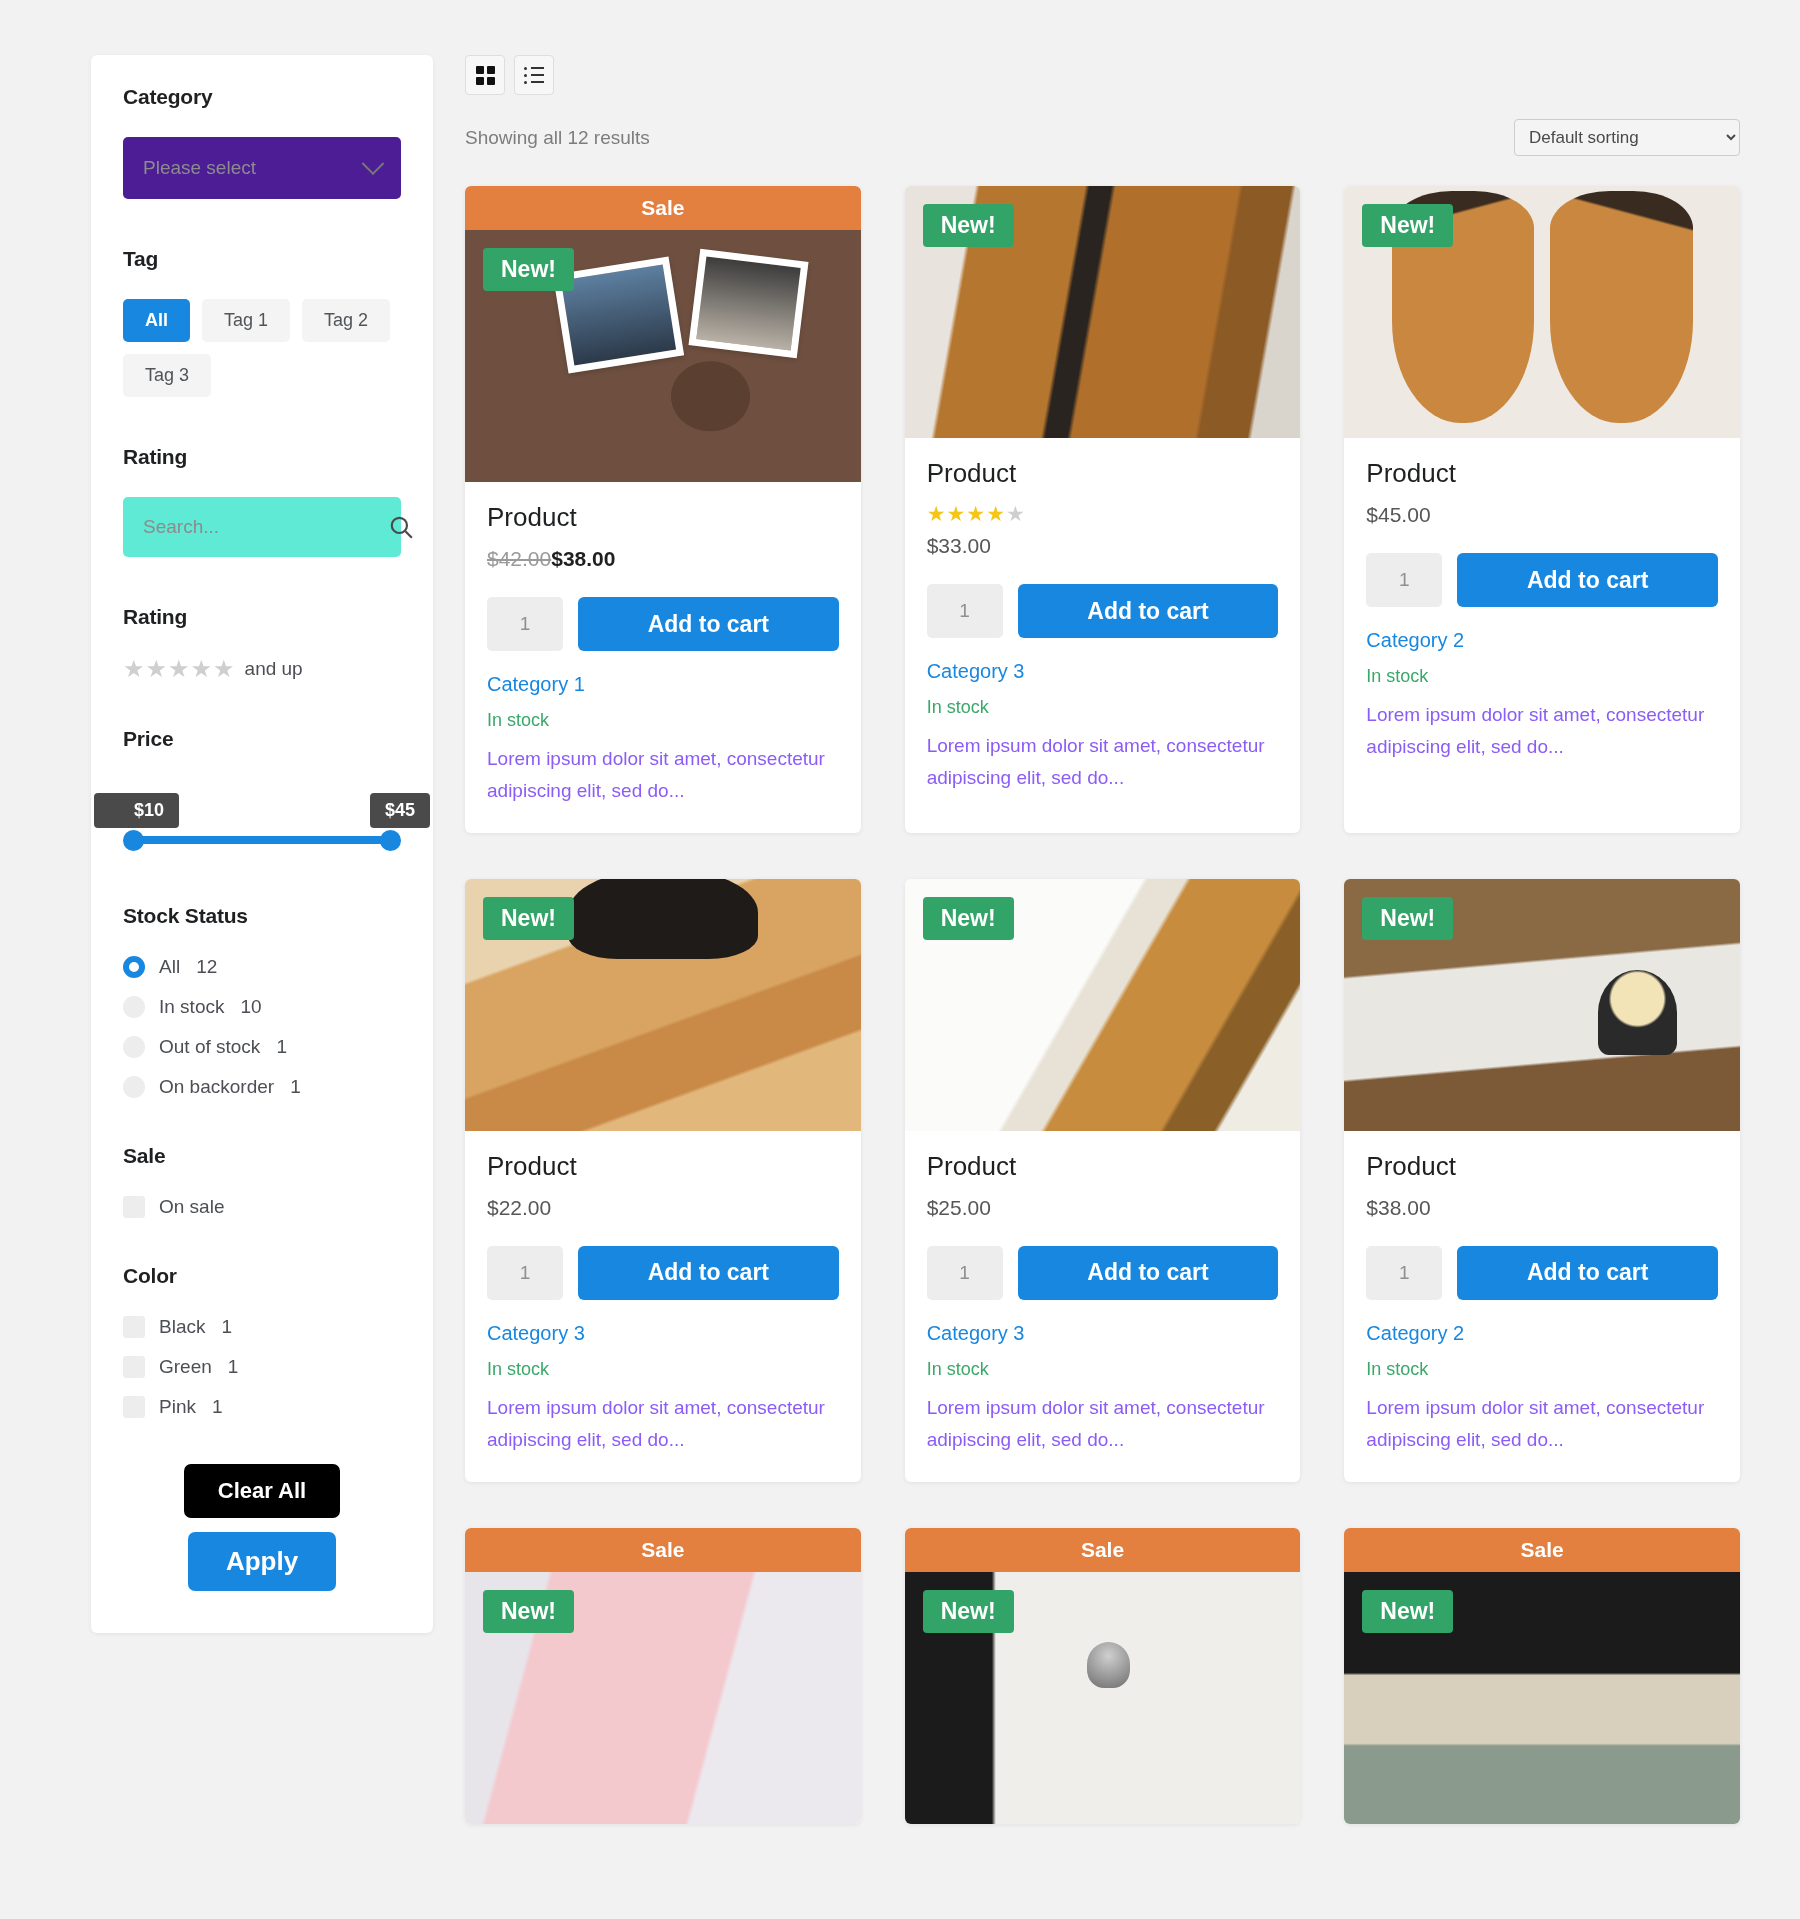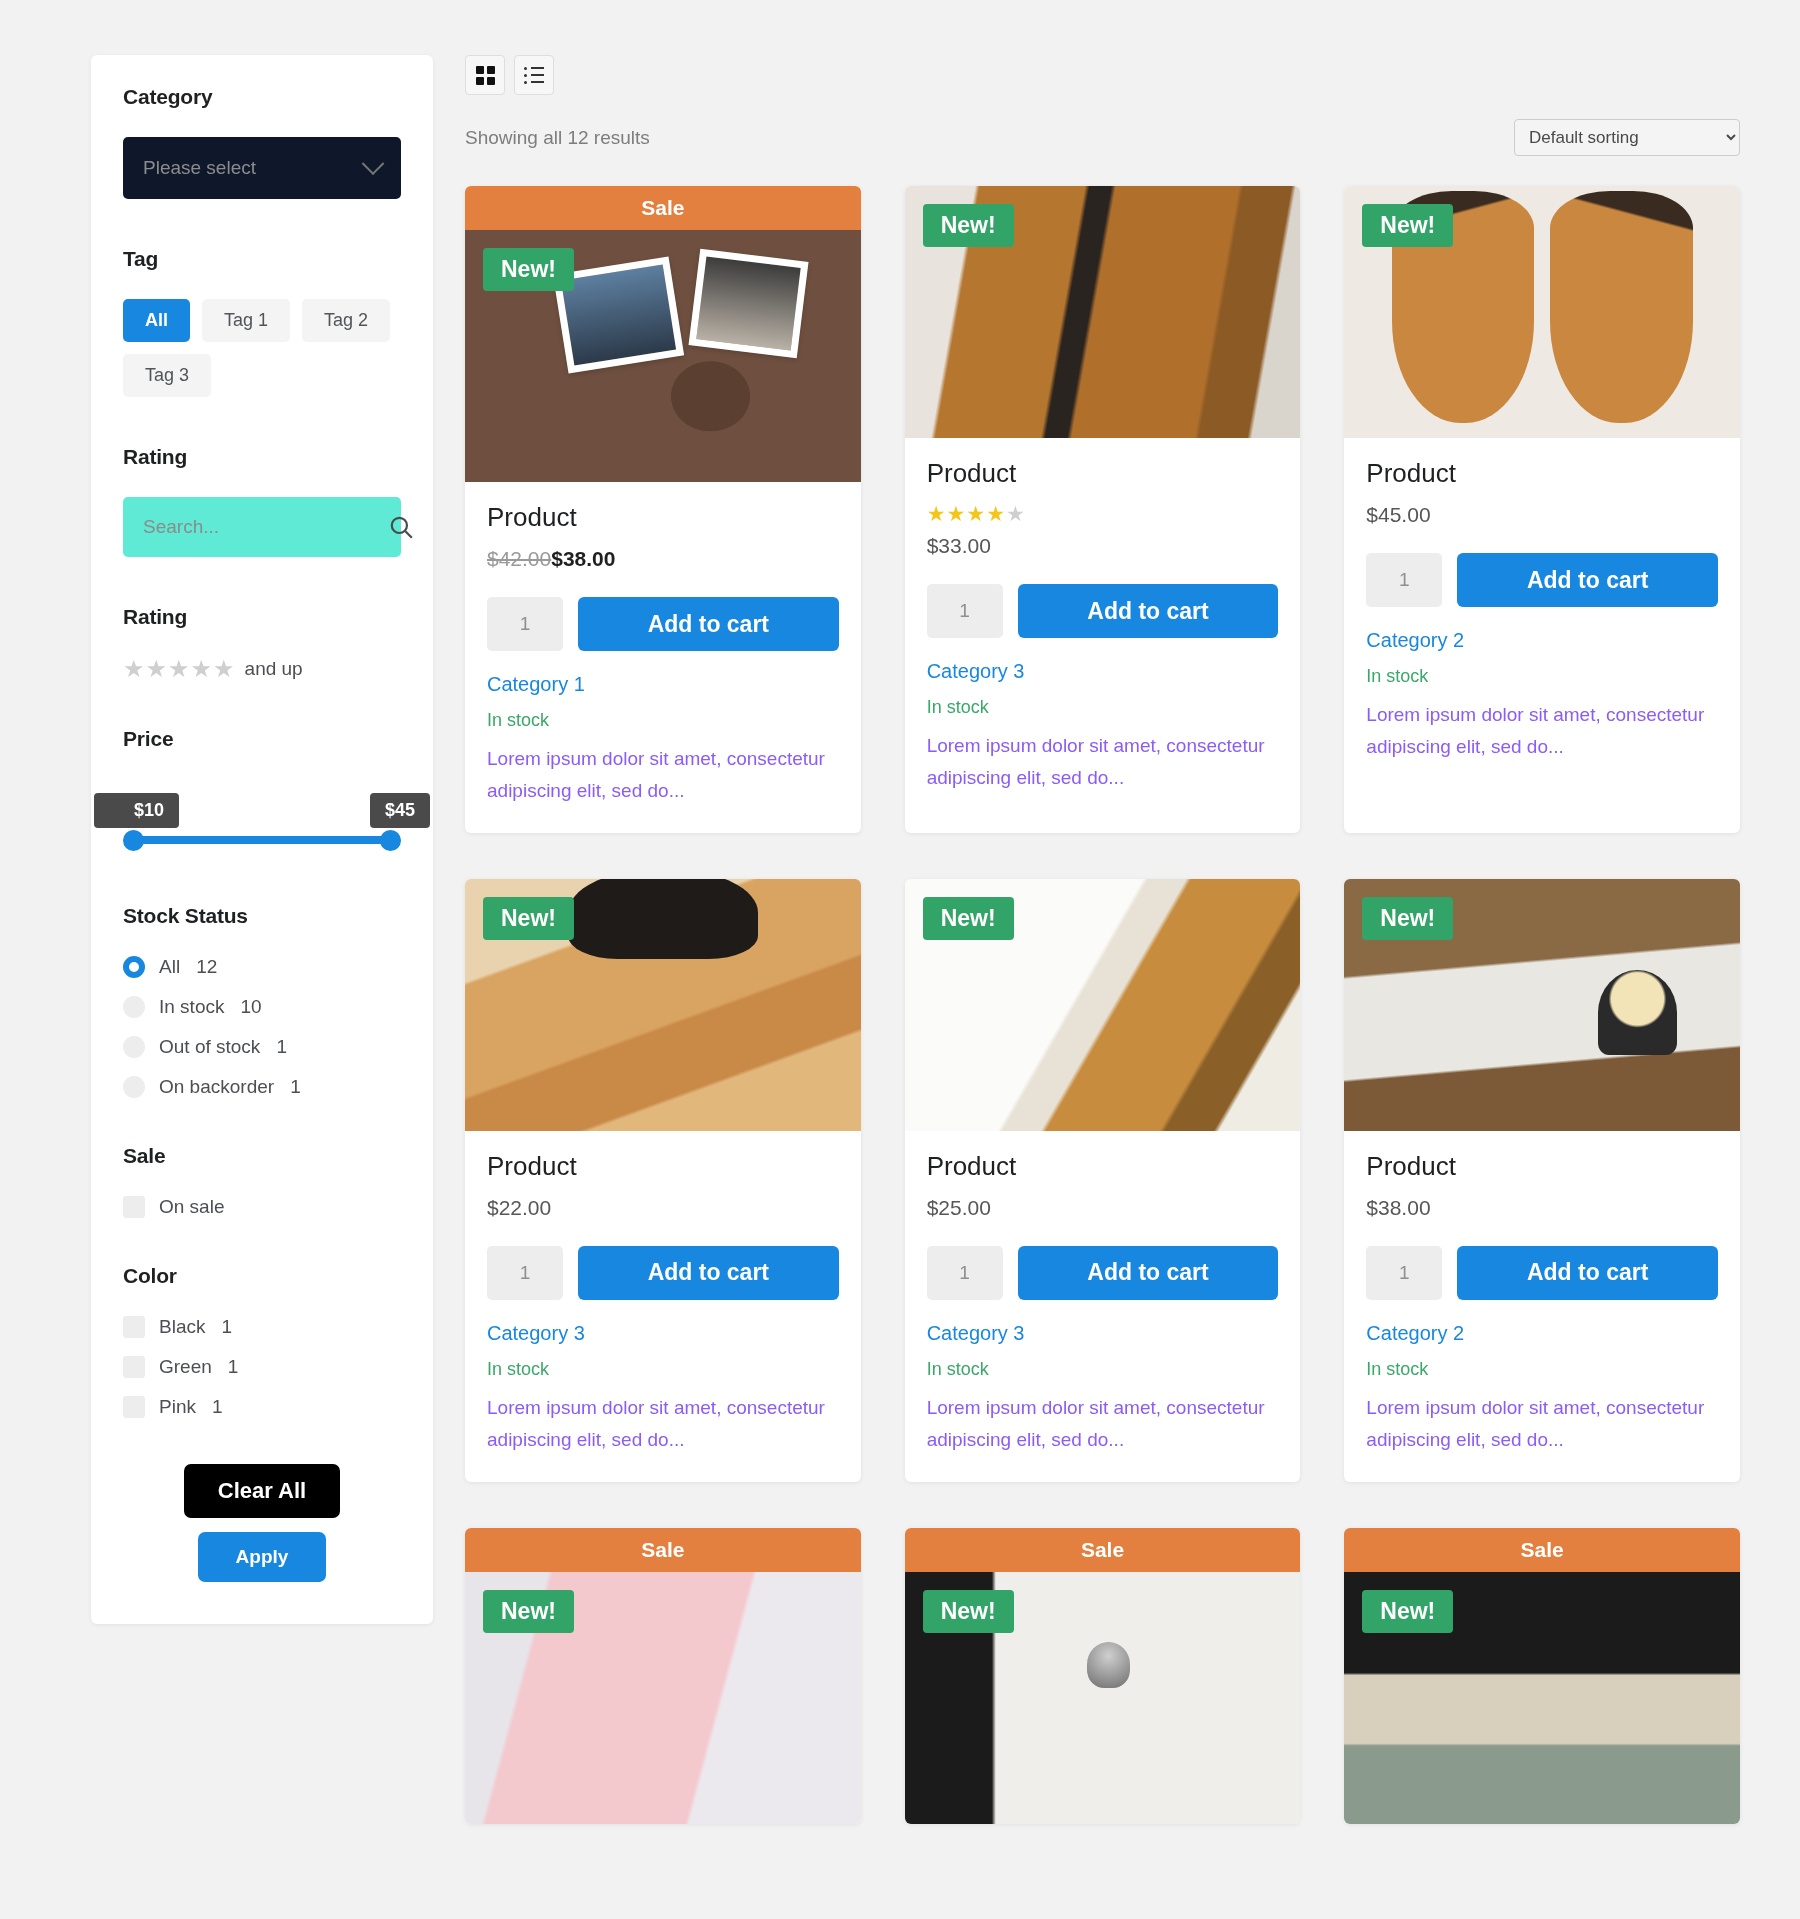--- a/index.html
+++ b/index.html
@@ -34,21 +34,21 @@
     font-weight: bold;
     color: #1e2022;
     letter-spacing: -0.2px;
     margin-bottom: 28px;
   }
   .filter-block { margin-bottom: 8px; }
 
   .select-box {
     width: 100%;
     height: 62px;
-    background: #0f172a;
+    background: #4c1d95;
     border: none;
     border-radius: 5px;
     display: flex;
     align-items: center;
     justify-content: space-between;
     padding: 0 20px;
     cursor: pointer;
     margin-bottom: 48px;
   }
   .select-box .sel-text { font-size: 19px; color: #8c8c8c; }
@@ -152,21 +152,21 @@
   .btn-col { display: flex; flex-direction: column; align-items: center; gap: 14px; margin-top: 46px; }
   .btn-clear {
     background: #000000; color: #ffffff;
     font-size: 22px; font-weight: bold;
     border: none; border-radius: 7px;
     padding: 14px 34px; cursor: pointer;
     font-family: inherit;
   }
   .btn-apply {
     background: #1787e0; color: #ffffff;
-    font-size: 19px; font-weight: bold;
+    font-size: 26px; font-weight: bold;
     border: none; border-radius: 7px;
     padding: 14px 38px; cursor: pointer;
     font-family: inherit;
   }
 
   
   .main { flex: 1; padding: 0 60px 0 32px; min-width: 0; }
 
   .toolbar-top { display: flex; gap: 9px; margin-bottom: 24px; }
   .view-btn {

